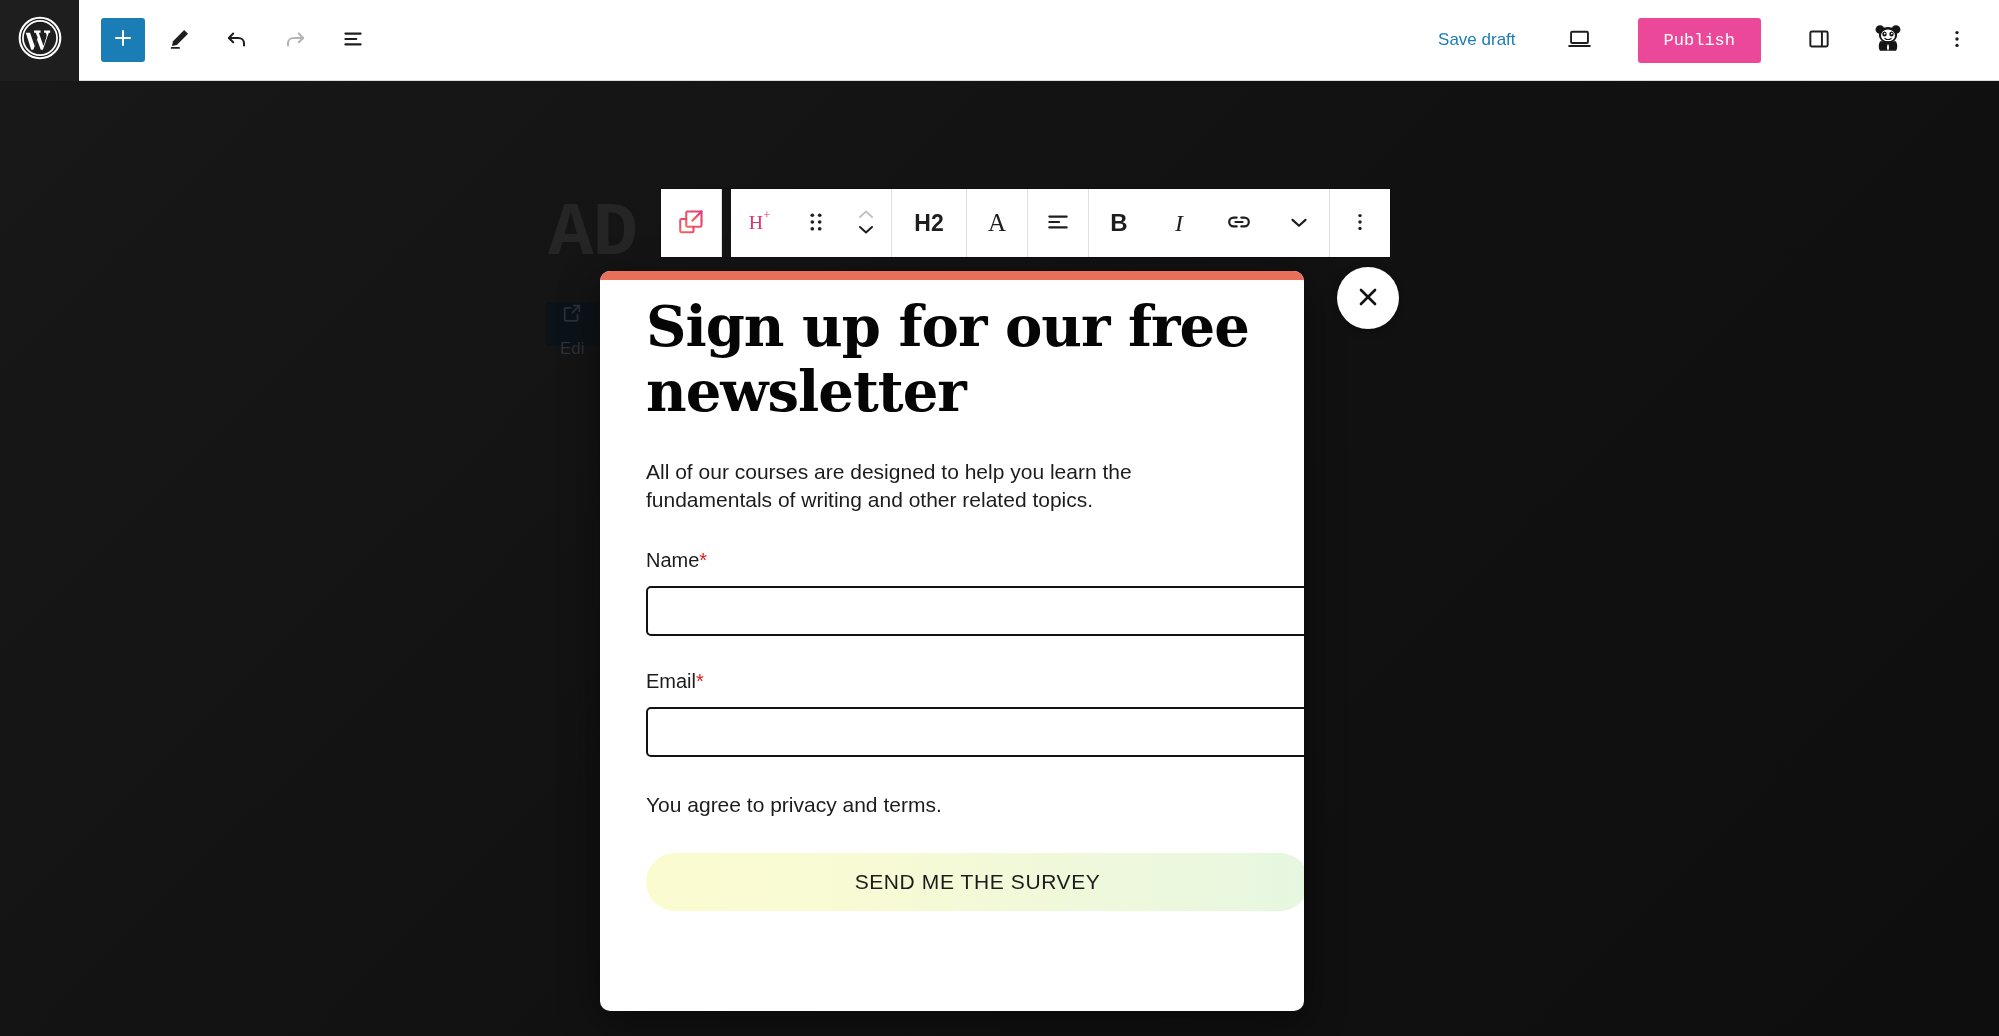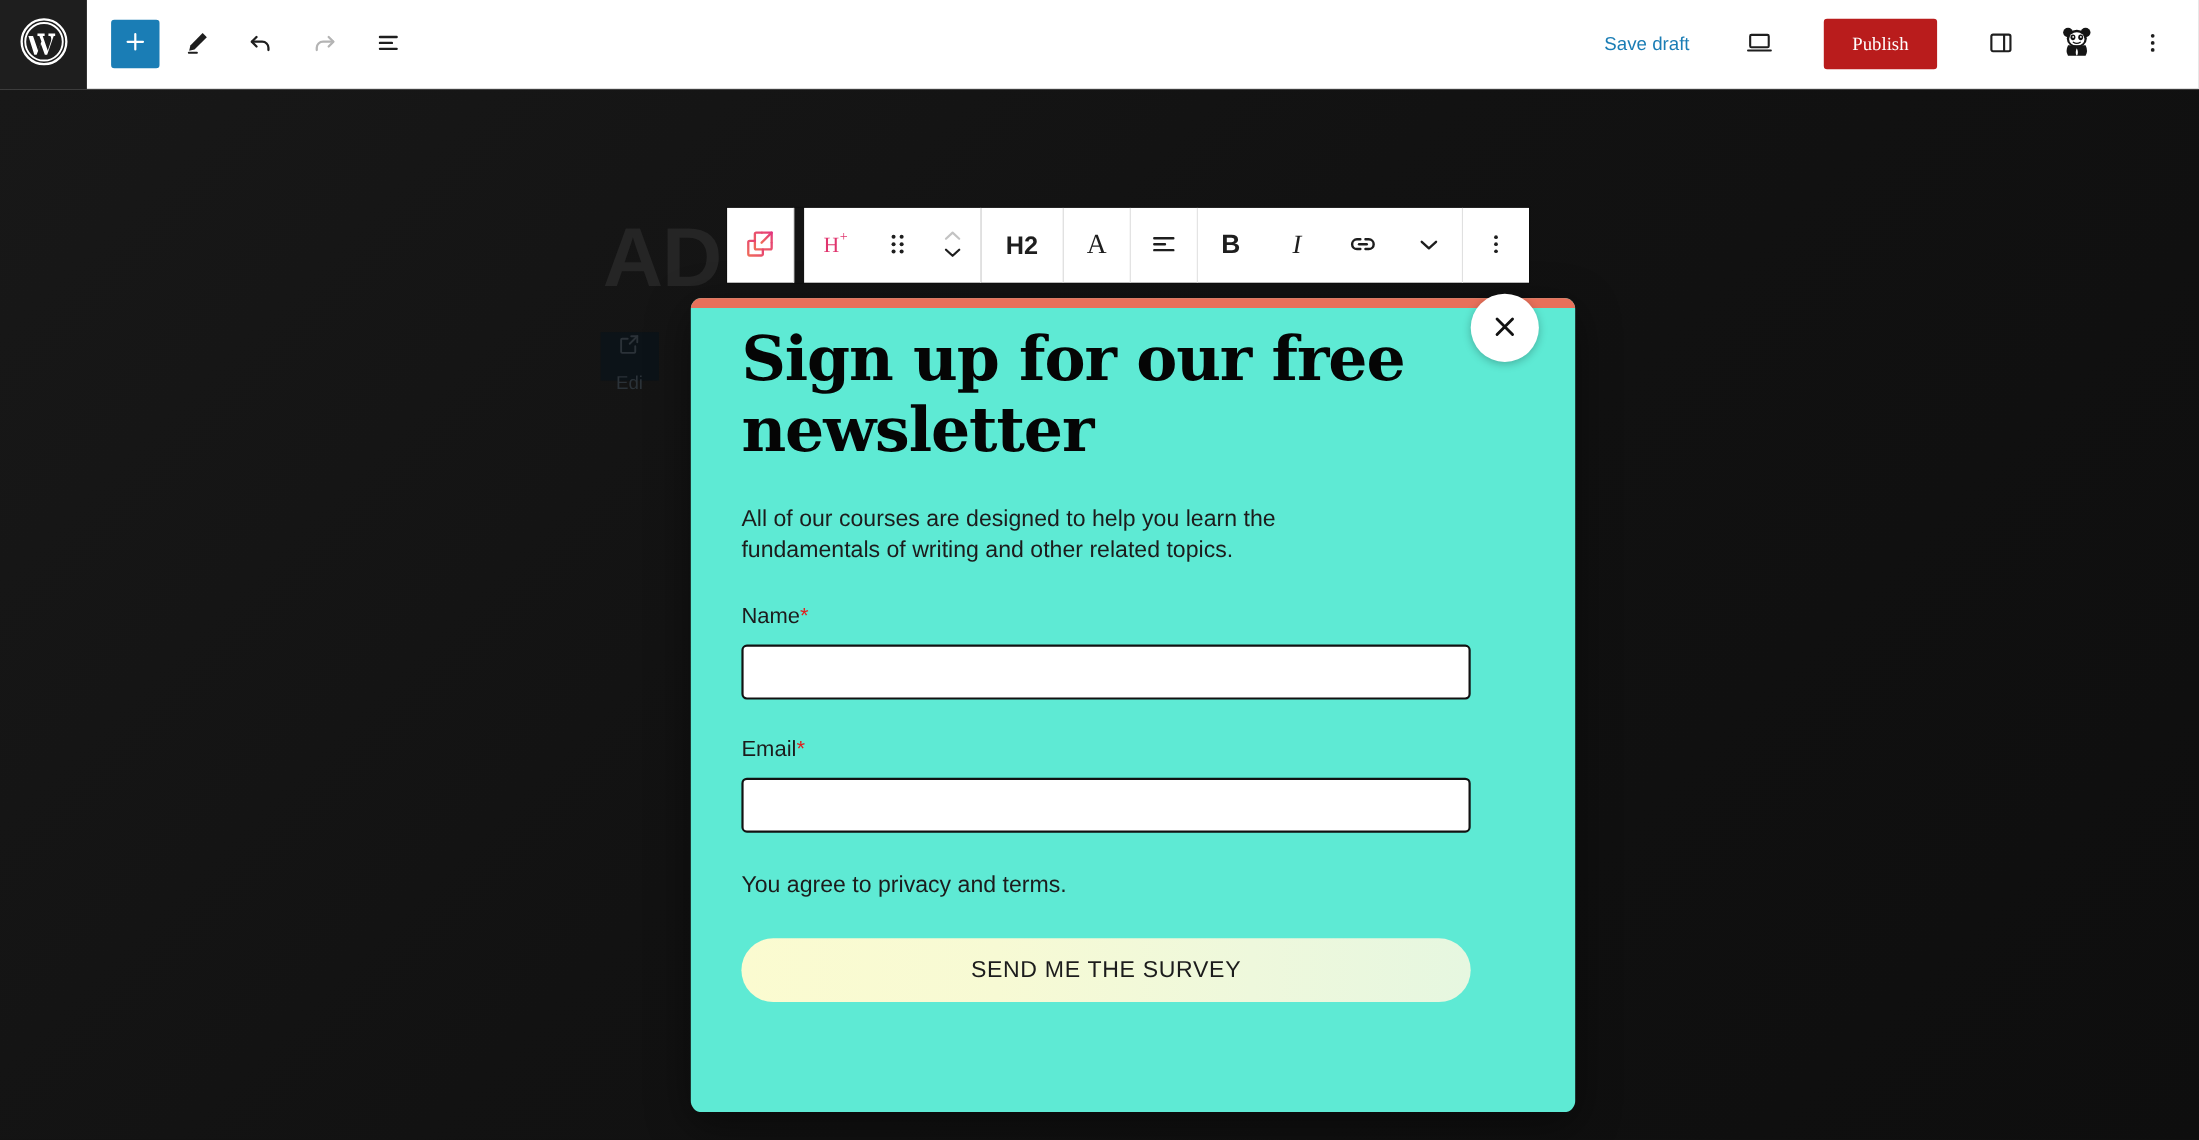--- a/index.html
+++ b/index.html
@@ -29,39 +29,39 @@
   }
   #add-block-button{
     width:44px; height:44px; border-radius:3px; background:#1a7db5;
     display:flex; align-items:center; justify-content:center; cursor:pointer;
   }
   #save-draft-button{
     color:#1a7db5; font-size:17px; background:none; border:none;
     cursor:pointer; padding:8px 16px; font-family:"Liberation Sans", sans-serif;
   }
   #publish-button{
-    background:#b91c1c; color:#fff; font-size:17px; border:none; border-radius:3px;
+    background:#ec4899; color:#fff; font-size:17px; border:none; border-radius:3px;
     padding:13px 26px; cursor:pointer; margin:0 10px;
-    font-family:Liberation Serif, serif;
+    font-family:Liberation Mono, monospace;
   }
   #avatar{
     width:42px; height:42px; display:flex; align-items:center; justify-content:center;
   }
 
   
   #editor-canvas{
     position:absolute; top:81px; left:0; width:1999px; height:955px;
     background:
       linear-gradient(135deg, #181818 0%, #121212 45%, #0e0e0e 100%);
     overflow:hidden;
   }
   #backdrop-heading{
     position:absolute; left:548px; top:110px;
     font-size:76px; font-weight:700; color:#252525; letter-spacing:-1px;
-    white-space:nowrap; font-family:Liberation Sans, sans-serif;
+    white-space:nowrap; font-family:Liberation Mono, monospace;
   }
   #edit-popup-badge{
     position:absolute; left:546px; top:221px;
     height:44px; padding:0 14px; background:#0c1318;
     display:flex; align-items:center; gap:10px;
     color:#2b3238; font-size:17px; white-space:nowrap;flex-direction:column;
   }
 
   
   #block-toolbar{
@@ -79,22 +79,22 @@
     width:60px; height:68px; display:flex; align-items:center; justify-content:center;
     cursor:pointer; background:transparent; border:none; color:#1e1e1e;
   }
   .tb-item.wide{ width:74px;text-align:center; }
   .tb-item.narrow{ width:50px; }
   .h2-label{ font-weight:bold; font-size:23px; font-family:"Liberation Sans", sans-serif; }
   .a-label{ font-size:25px; font-family:"Liberation Serif", serif; }
 
   
   #popup-modal{
-    position:absolute; left:628px; top:271px; width:804px; height:740px;
-    background:#5eead4; border-radius:10px; overflow:hidden; z-index:20;
+    position:absolute; left:600px; top:271px; width:704px; height:740px;
+    background:#ffffff; border-radius:10px; overflow:hidden; z-index:20;
     box-shadow:0 10px 40px rgba(0,0,0,.45);
   }
   #modal-accent-bar{ height:9px; background:#E8705A; width:100%; }
   #modal-body{ padding:14px 46px 0 46px; }
   #modal-heading{
     font-family:"DejaVu Serif", serif;
     font-weight:bold; font-size:56px; line-height:1.16; color:#050505;
     letter-spacing:-1px; max-width:620px;
   }
   #modal-description{

